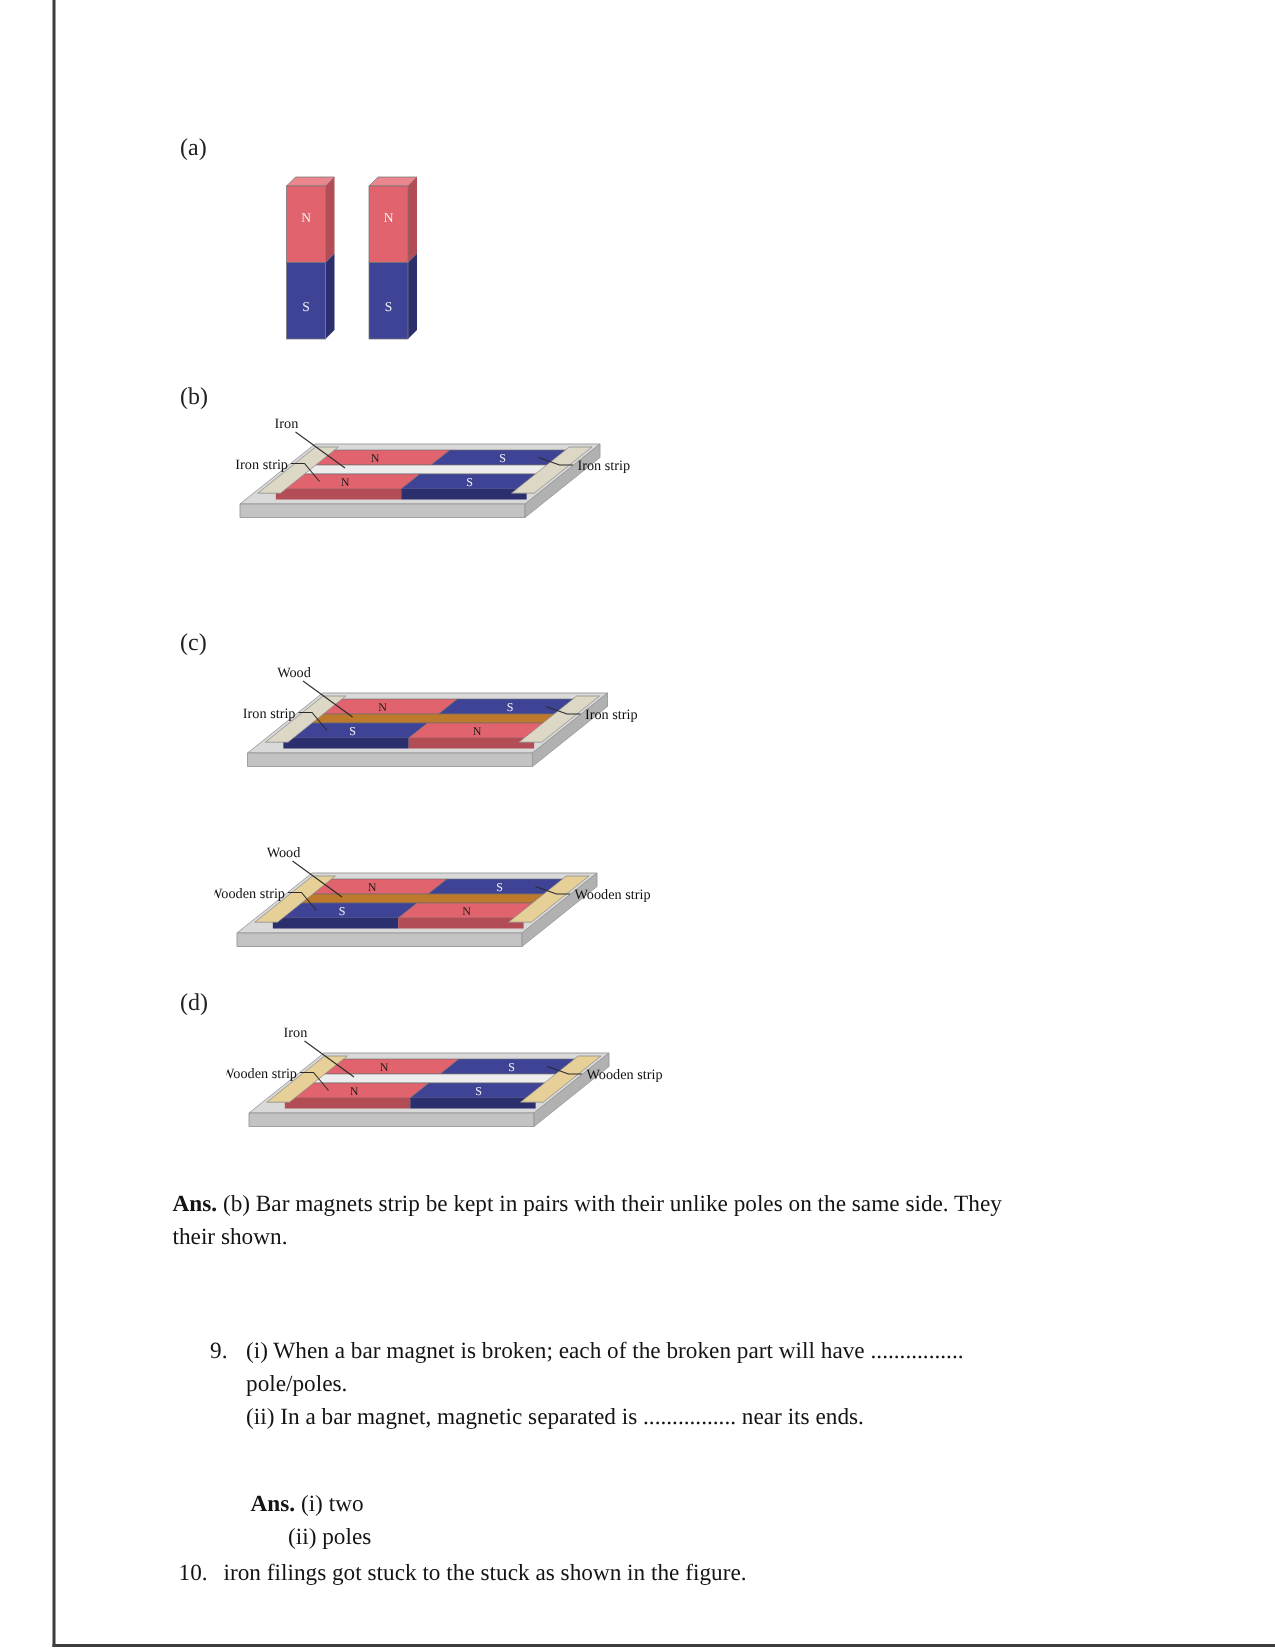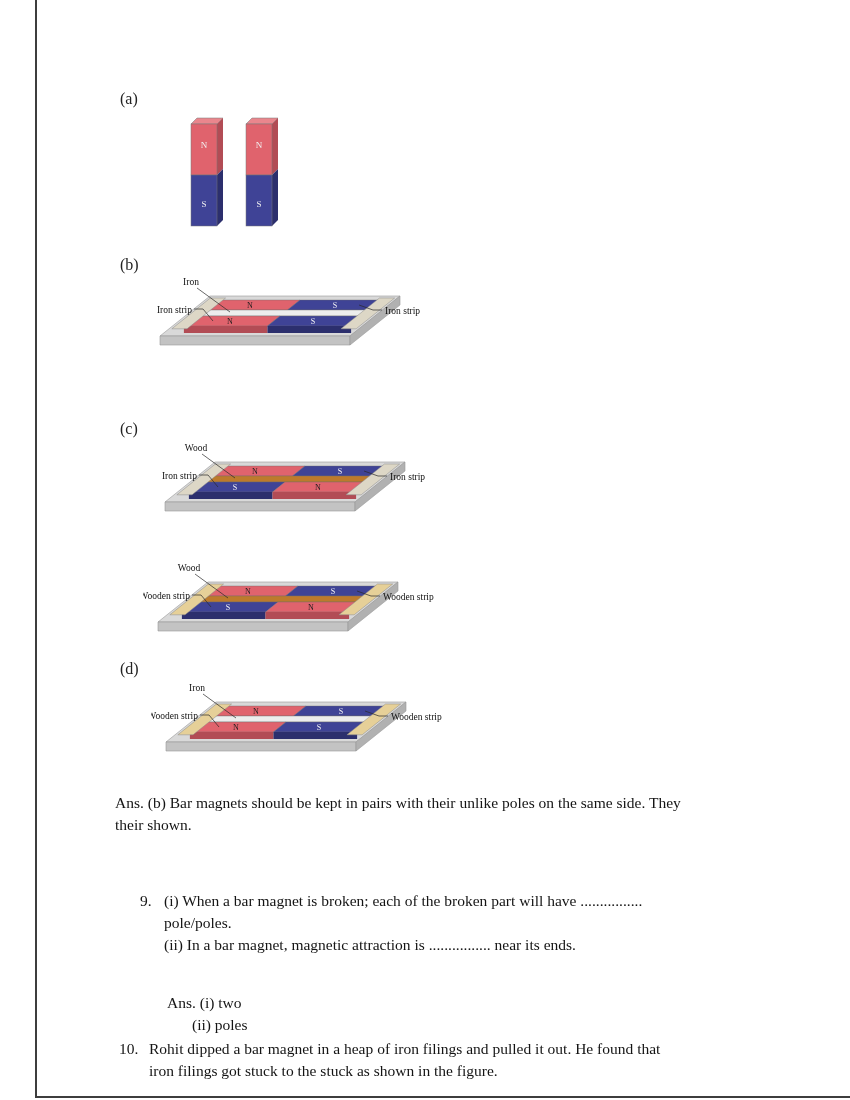--- a/index.html
+++ b/index.html
@@ -13,21 +13,21 @@
   .edge-left { position:absolute; left:35px; top:0; width:1.5px; height:1098px; background:#3d3d3d; }
   .edge-bottom { position:absolute; left:35px; top:1096px; width:815px; height:1.5px; background:#3d3d3d; }
   .fig-label { font-size:16px; color:#222; }
   .doc-text { font-size:15.5px; line-height:22px; color:#141414; }
   .qrow { display:flex; }
   .qnum { display:inline-block; flex:none; }
   .qline { display:block; }
   .pole-letter { font-size:9px; font-family:"Liberation Serif",serif; fill:#f2f2f2; text-anchor:middle; }
   .dia-letter { font-size:8px; font-family:"Liberation Serif",serif; text-anchor:middle; }
   .dia-label { font-size:9.5px; font-family:"Liberation Serif",serif; fill:#111; }
-  b { font-weight:normal; }
+  b { font-weight:bold; }
 </style>
 </head>
 <body>
 
 <div class="sheet">
   <div class="edge-left"></div>
   <div class="edge-bottom"></div>
 
   <div class="abs fig-label" style="left:120px;top:90px">(a)</div>
   <svg class="abs" style="left:183px;top:112px" width="100" height="126" viewBox="0 0 100 126">
@@ -155,38 +155,37 @@
     <line x1="52" y1="14" x2="85" y2="38" stroke="#2a2a2a" stroke-width="0.7"></line>
     <polyline points="49,35 58,35 68,47" fill="none" stroke="#2a2a2a" stroke-width="0.7"></polyline>
     <polyline points="237,36 228,36 214,31" fill="none" stroke="#2a2a2a" stroke-width="0.7"></polyline>
     <text x="46" y="11" class="dia-label" text-anchor="middle">Iron</text>
     <text x="47" y="38.5" class="dia-label" text-anchor="end">Wooden strip</text>
     <text x="240" y="39.5" class="dia-label">Wooden strip</text>
   </svg>
 </div>
 
   <div class="abs doc-text" style="left:115px;top:792px">
-    <div class="qline"><b>Ans.</b> <span>(b) Bar magnets should be kept in pairs with their unlike poles on the same side. They</span></div>
+    <div class="qline"><b>Ans.</b> <span>(b) Bar magnets strip be kept in pairs with their unlike poles on the same side. They</span></div>
     <div class="qline">their shown.</div>
   </div>
 
   <div class="abs doc-text qrow" style="left:140px;top:890px">
     <span class="qnum" style="width:24px">9.</span>
     <span>
       <span class="qline">(i) When a bar magnet is broken; each of the broken part will have ................</span>
       <span class="qline">pole/poles.</span>
-      <span class="qline">(ii) In a bar magnet, magnetic attraction is ................ near its ends.</span>
+      <span class="qline">(ii) In a bar magnet, magnetic separated is ................ near its ends.</span>
     </span>
   </div>
 
   <div class="abs doc-text" style="left:167px;top:992px">
     <div class="qline"><b>Ans.</b> <span>(i) two</span></div>
     <div class="qline" style="margin-left:25px">(ii) poles</div>
   </div>
 
   <div class="abs doc-text qrow" style="left:119px;top:1038px">
     <span class="qnum" style="width:30px">10.</span>
     <span>
-      <span class="qline">Rohit dipped a bar magnet in a heap of iron filings and pulled it out. He found that</span>
       <span class="qline">iron filings got stuck to the stuck as shown in the figure.</span>
     </span>
   </div>
 </div>
 
 </body></html>

